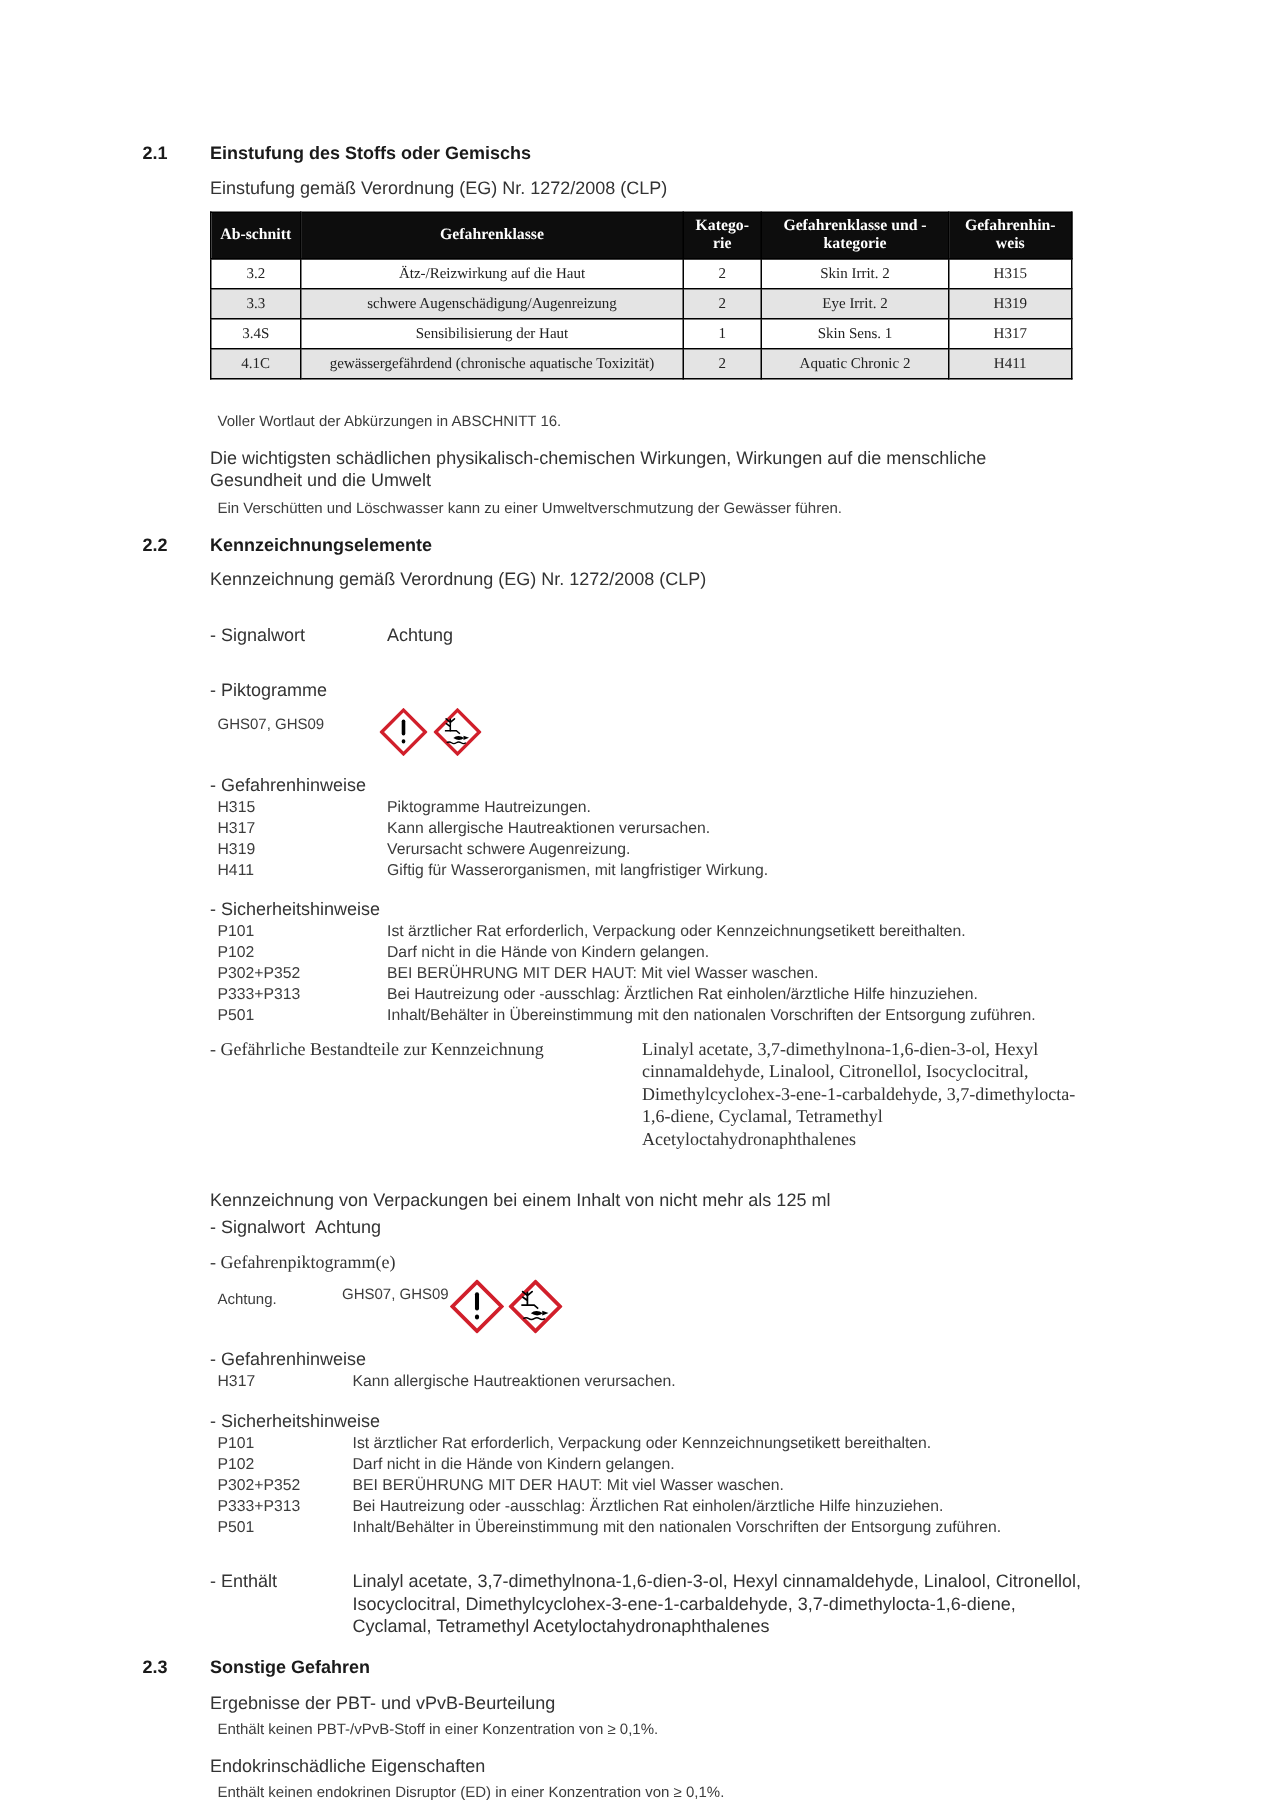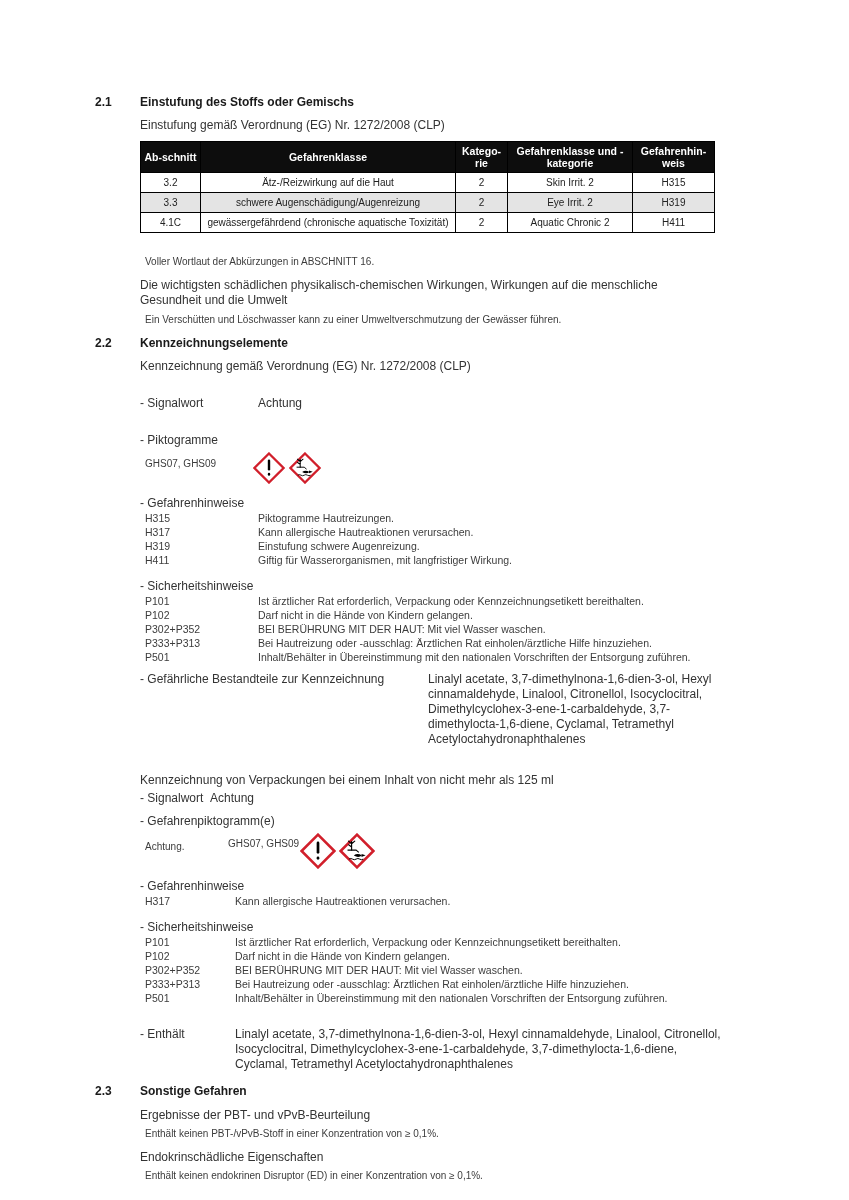--- a/index.html
+++ b/index.html
@@ -44,21 +44,21 @@
   .stmt-row { display:flex; font-size:10.5px; line-height:14px; color:#3c3c3c; }
   .stmt-row .code { flex:0 0 113px; margin-left:5px; }
   .stmt-row .code-b { flex:0 0 90px; margin-left:5px; }
   .stmt-row .txt { flex:1; }
 
   .picto-row { display:flex; align-items:flex-start; margin-top:4px; }
   .picto { width:32px; height:32px; margin-right:4px; }
   .picto-lg { width:36px; height:36px; margin-right:3px; }
 
   .mt3{margin-top:3px;} .mt4{margin-top:4px;} .mt5{margin-top:5px;} .mt6{margin-top:22px;}
-  .mt8{margin-top:8px;} .mt9{margin-top:9px;} .mt10{margin-top:10px;} .mt12{margin-top:12px;}
+  .mt8{margin-top:8px;font-family:Liberation Serif, serif;} .mt9{margin-top:9px;} .mt10{margin-top:10px;} .mt12{margin-top:12px;}
   .mt14{margin-top:10px;} .mt26{margin-top:26px;}
 </style>
 </head>
 <body>
 
 <div class="page">
 
 
   <div class="num-row mt9">
     <span class="num">2.1</span>
@@ -97,20 +97,27 @@
           </tr>
 
           <tr>
             <td>3.3</td>
             <td>schwere Augenschädigung/Augenreizung</td>
             <td>2</td>
             <td>Eye Irrit. 2</td>
             <td>H319</td>
           </tr>
 
+          <tr>
+            <td>3.4S</td>
+            <td>Sensibilisierung der Haut</td>
+            <td>1</td>
+            <td>Skin Sens. 1</td>
+            <td>H317</td>
+          </tr>
 
           <tr>
             <td>4.1C</td>
             <td>gewässergefährdend (chronische aquatische Toxizität)</td>
             <td>2</td>
             <td>Aquatic Chronic 2</td>
             <td>H411</td>
           </tr>
         </tbody>
     </table>
@@ -161,21 +168,21 @@
           <span class="txt">Piktogramme Hautreizungen.</span>
         </div>
 
         <div class="stmt-row">
           <span class="code">H317</span>
           <span class="txt">Kann allergische Hautreaktionen verursachen.</span>
         </div>
 
         <div class="stmt-row">
           <span class="code">H319</span>
-          <span class="txt">Einstufung schwere Augenreizung.</span>
+          <span class="txt">Verursacht schwere Augenreizung.</span>
         </div>
 
         <div class="stmt-row">
           <span class="code">H411</span>
           <span class="txt">Giftig für Wasserorganismen, mit langfristiger Wirkung.</span>
         </div>
       </div>
 
     <p class="body-text mt12">- Sicherheitshinweise</p>
     <div>

